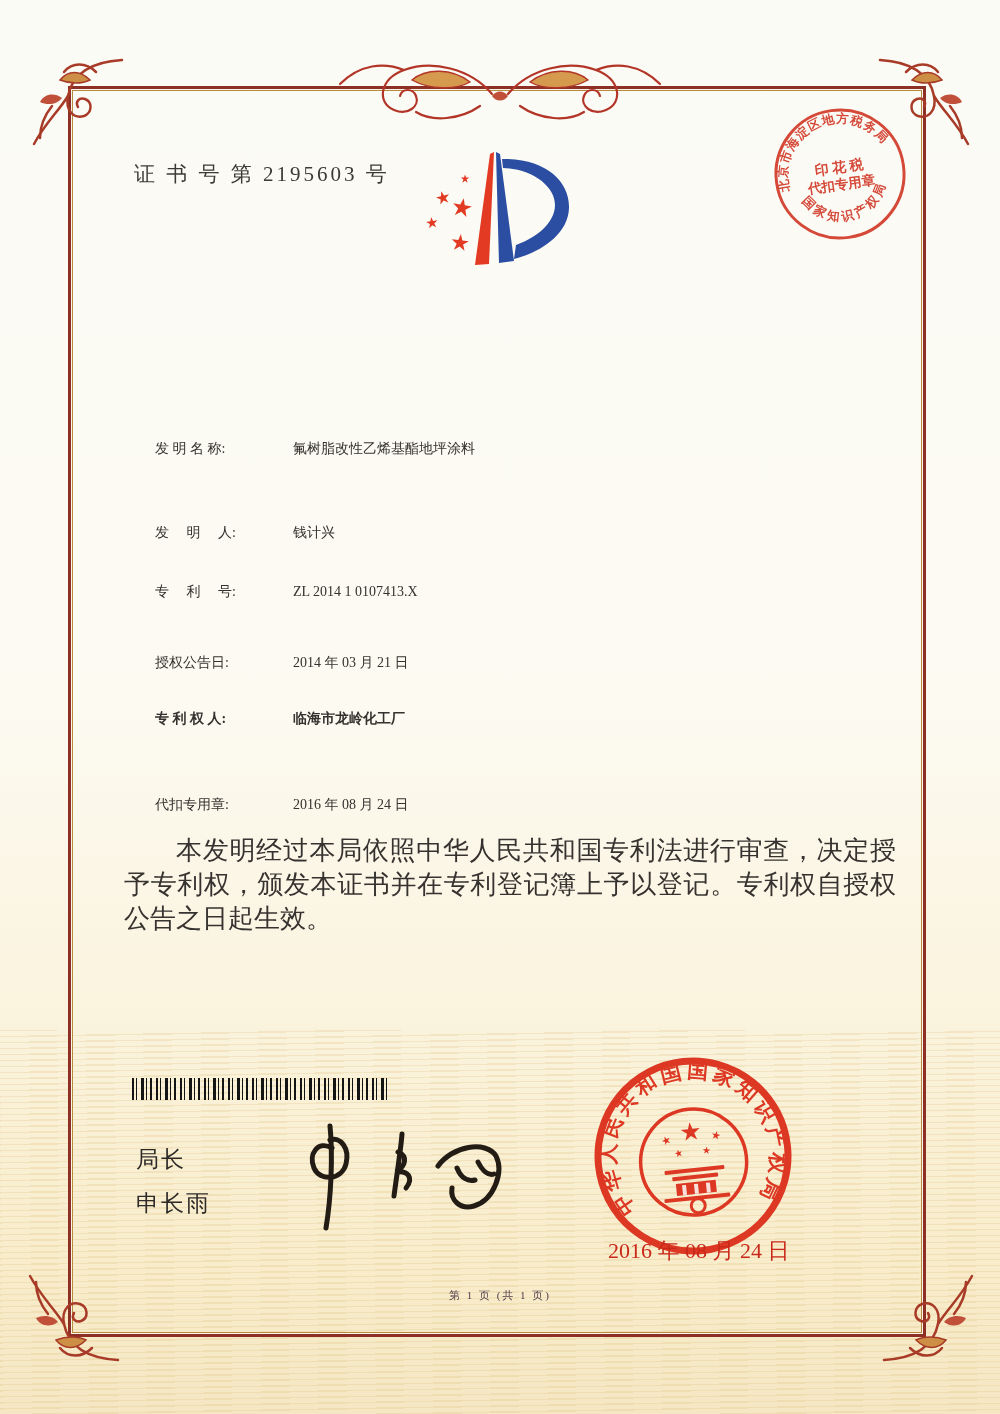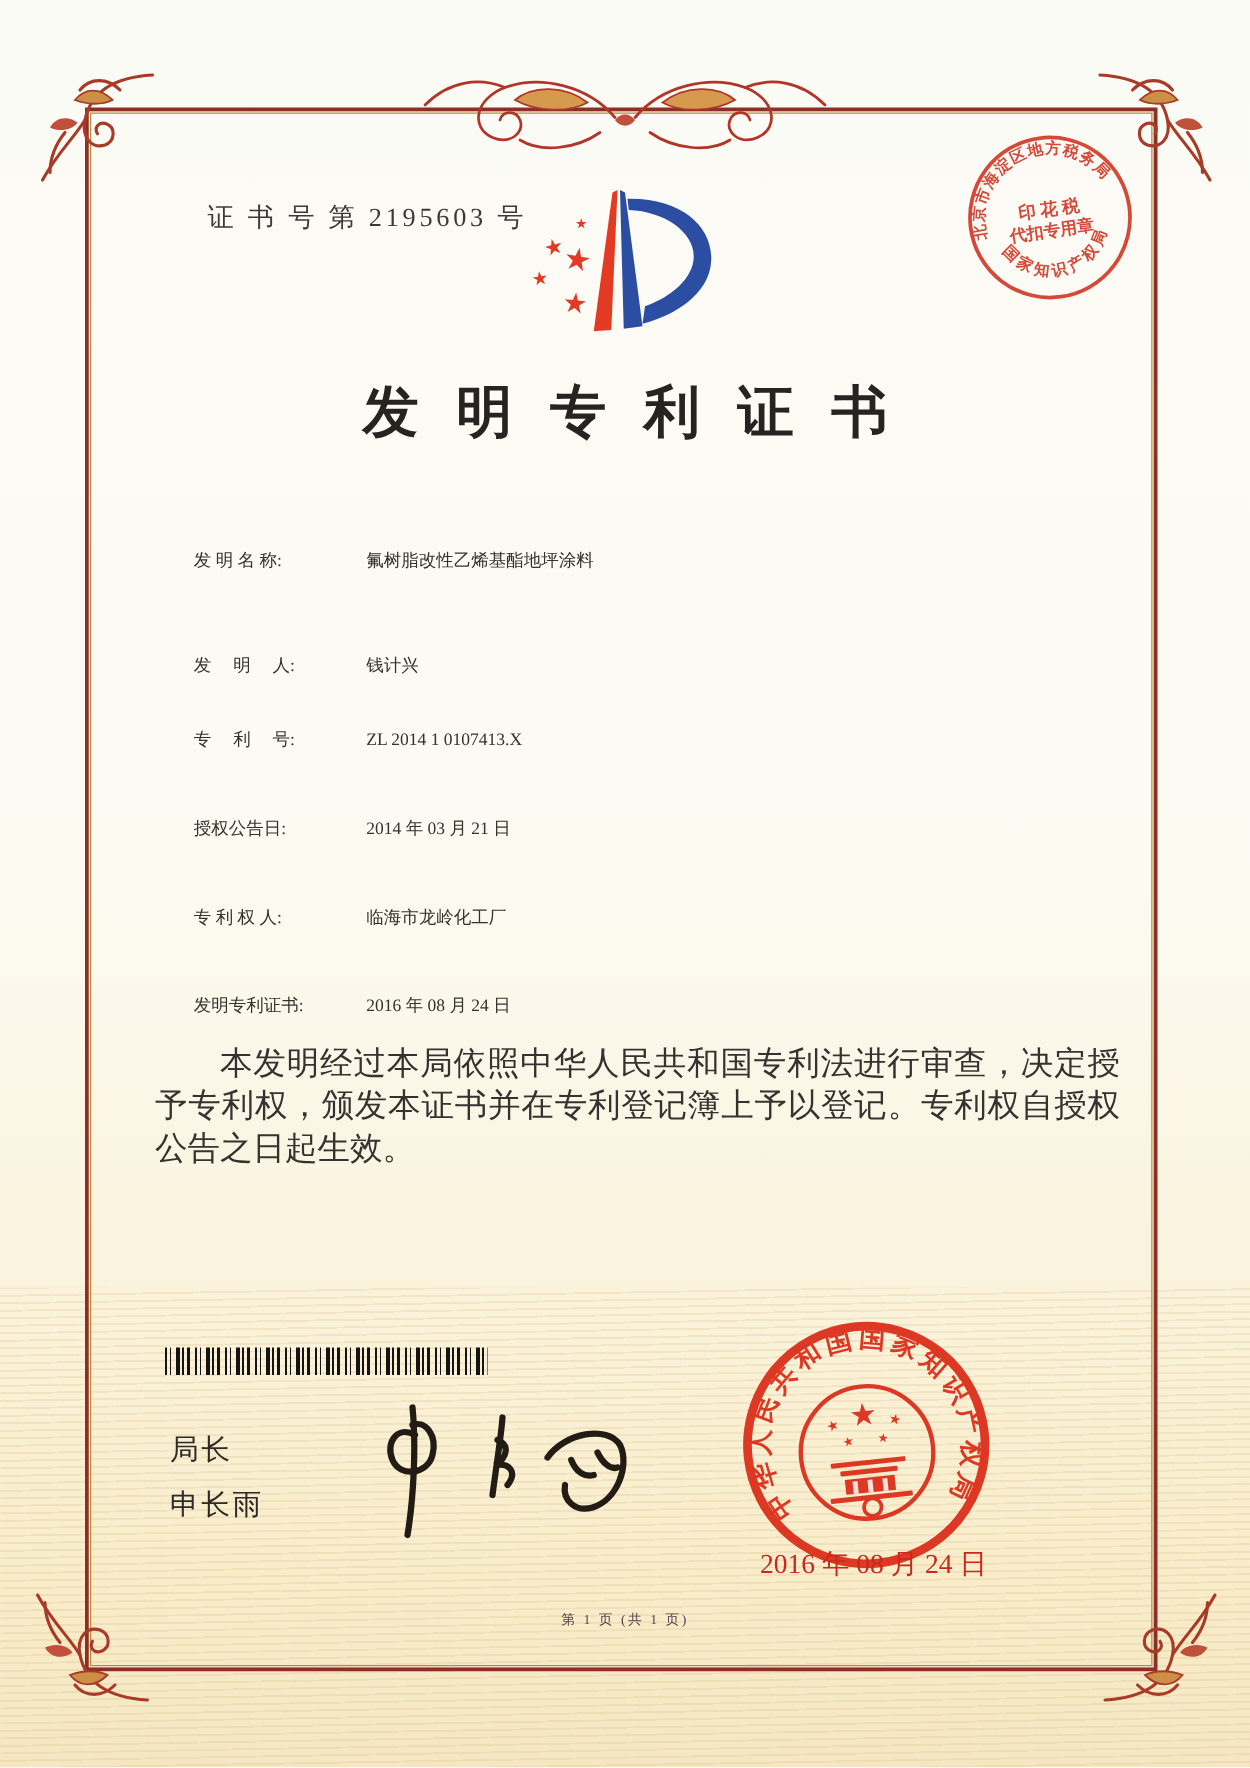--- a/index.html
+++ b/index.html
@@ -21,35 +21,35 @@
     box-shadow:inset 0 0 0 1px #f9f5ea, inset 0 0 0 2px #b98a3e;
   }
   .flourish{position:absolute;z-index:2;pointer-events:none;}
   .c-tl{left:26px;top:46px;}
   .c-tr{left:864px;top:46px;transform:scaleX(-1);}
   .c-bl{left:22px;top:1262px;transform:scaleY(-1);}
   .c-br{left:868px;top:1262px;transform:scale(-1,-1);}
   .top-center{left:320px;top:50px;}
   .cert-no{
     position:absolute;left:134px;top:160px;z-index:3;
-    font-size:21px;letter-spacing:3px;color:#3c3a38;margin-left:32px;
+    font-size:21px;letter-spacing:3px;color:#3c3a38;
   }
   .logo{position:absolute;left:418px;top:146px;z-index:3;}
   .tax-stamp{position:absolute;left:770px;top:104px;z-index:4;opacity:0.92;transform:rotate(-8deg);}
   .title{
     position:absolute;left:0;width:1000px;top:300px;z-index:3;text-align:center;
     font-size:45px;font-weight:bold;color:#262423;letter-spacing:30px;text-indent:30px;
   }
   .fields{position:absolute;left:134px;top:424px;width:720px;z-index:3;}
   .field-row{position:absolute;left:0;font-size:14px;color:#34312e;white-space:pre;}
   .field-row:nth-child(1){top:0;}
   .field-row:nth-child(2){top:84px;}
   .field-row:nth-child(3){top:143px;}
   .field-row:nth-child(4){top:214px;}
-  .field-row:nth-child(5){top:285px;}
+  .field-row:nth-child(5){top:270px;font-weight:bold;}
   .field-row:nth-child(6){top:356px;}
   .field-label{display:inline-block;min-width:132px;}
   .field-value{padding-left:6px;}
   .paragraphs{
     position:absolute;left:124px;top:834px;width:772px;z-index:3;
     font-size:26px;line-height:34px;color:#36322f;text-align:justify;
   }
   .paragraphs p{margin:0;text-indent:2em;}
   .barcode{
     position:absolute;left:132px;top:1078px;width:258px;height:22px;z-index:3;
@@ -163,40 +163,39 @@
     <text font-size="12.5" fill="#d23a2a" font-weight="bold" letter-spacing="1">
       <textPath href="#arcTopTax" startOffset="2">北京市海淀区地方税务局</textPath>
     </text>
     <text font-size="12.5" fill="#d23a2a" font-weight="bold" letter-spacing="3">
       <textPath href="#arcBotTax" startOffset="6">国家知识产权局</textPath>
     </text>
     <text x="0" y="-2" text-anchor="middle" font-size="14" font-weight="bold" fill="#d23a2a">印 花 税</text>
     <text x="0" y="15" text-anchor="middle" font-size="13.5" font-weight="bold" fill="#d23a2a">代扣专用章</text>
   </svg>
 
-  <div class="title">发明专利证书</div>
 
   <div class="fields">
     <div class="field-row">
       <span class="field-label">发 明 名 称:</span><span class="field-value">氟树脂改性乙烯基酯地坪涂料</span>
     </div>
     <div class="field-row">
       <span class="field-label">发　 明　 人:</span><span class="field-value">钱计兴</span>
     </div>
     <div class="field-row">
       <span class="field-label">专　 利　 号:</span><span class="field-value">ZL 2014 1 0107413.X</span>
     </div>
     <div class="field-row">
       <span class="field-label">授权公告日:</span><span class="field-value">2014 年 03 月 21 日</span>
     </div>
     <div class="field-row">
       <span class="field-label">专 利 权 人:</span><span class="field-value">临海市龙岭化工厂</span>
     </div>
     <div class="field-row">
-      <span class="field-label">发明专利证书:</span><span class="field-value">2016 年 08 月 24 日</span>
+      <span class="field-label">代扣专用章:</span><span class="field-value">2016 年 08 月 24 日</span>
     </div>
   </div>
 
   <div class="paragraphs">
     <p>本发明经过本局依照中华人民共和国专利法进行审查，决定授予专利权，颁发本证书并在专利登记簿上予以登记。专利权自授权公告之日起生效。</p>
   </div>
 
   <div class="barcode"></div>
 
   <div class="signer signer-title">局长</div>

